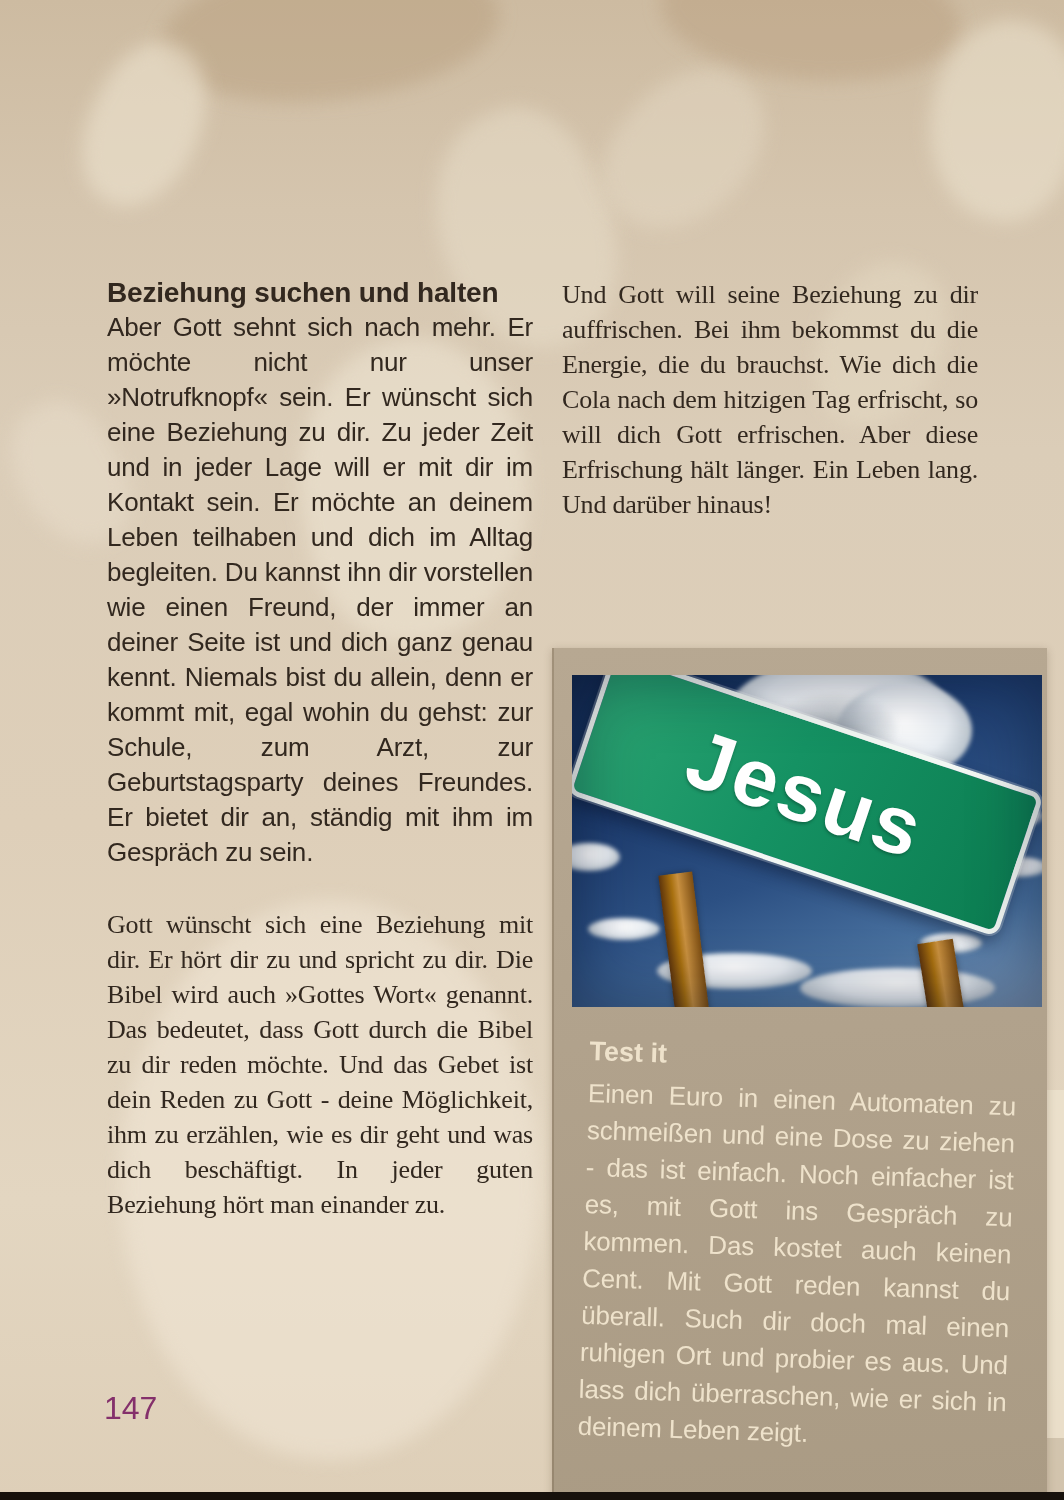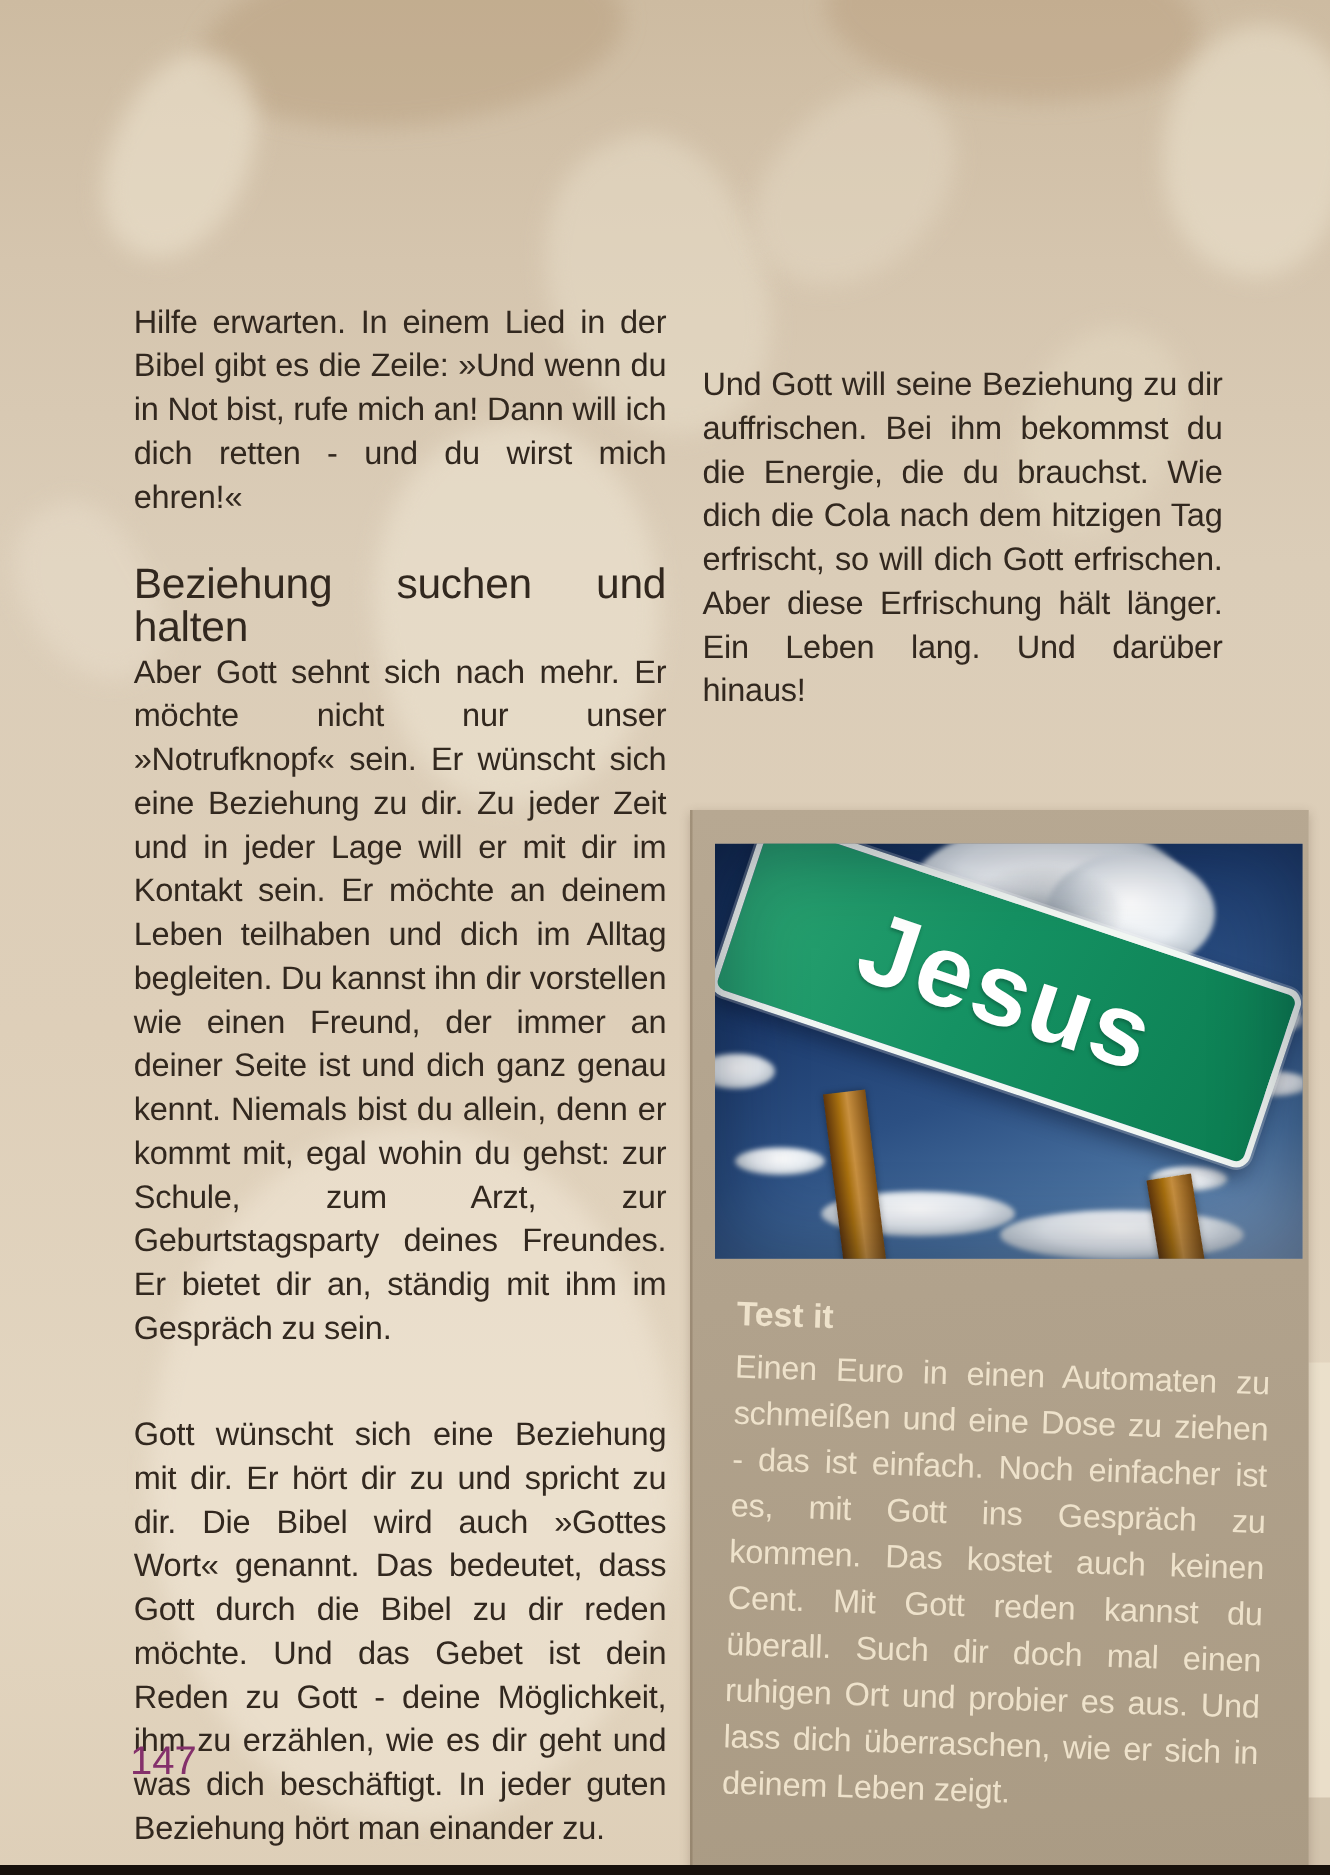--- a/index.html
+++ b/index.html
@@ -22,24 +22,24 @@
   .b10{left:820px;top:260px;width:120px;height:170px;background:rgba(233,222,201,.4);border-radius:55% 45% 60% 50%;transform:rotate(18deg);}
 
   .right-light-strip{position:absolute;left:1044px;top:1090px;width:20px;bottom:8px;background:rgba(243,233,214,.55);}
   .bottom-right-shade{position:absolute;left:828px;top:1438px;right:0;bottom:8px;background:rgba(128,106,78,.22);}
   .bottom-strip{position:absolute;left:0;bottom:0;width:100%;height:8px;background:#17110c;}
 
   
   .col{position:absolute;text-align:justify;color:var(--body-text,#32281f);
        font-size:26px;line-height:35px;letter-spacing:-0.2px;}
   .col p{margin:0;}
-  .col .space-before{margin-top:50px;}
+  .col .space-before{margin-top:37px;font-family:Liberation Serif, serif;}
   .col-left{left:107px;top:240px;width:426px;}
   .col-right{left:562px;top:240px;width:416px;}
-  .section-heading{font-size:34px;line-height:35px;font-weight:normal;margin:35px 0 0 0;color:var(--body-text,#32281f);}
+  .section-heading{font-size:28px;line-height:35px;font-weight:bold;margin:35px 0 0 0;color:var(--body-text,#32281f);}
 
   
   .panel{position:absolute;left:552px;top:648px;width:493px;height:852px;
          background:linear-gradient(176deg,#b7a892 0%,#b1a28c 45%,#aa9b84 100%);
          border-left:2px solid rgba(96,74,52,.25);
          box-shadow:0 2px 8px rgba(80,60,40,.25);}
 
   .photo{position:absolute;left:18px;top:27px;width:470px;height:332px;overflow:hidden;
          background:linear-gradient(160deg,#132c54 0%,#1d3c6e 30%,#2c5083 55%,#49719f 78%,#7e9aba 100%);}
   .cloud{position:absolute;border-radius:50%;filter:blur(2px);
@@ -90,21 +90,20 @@
   <div class="blob b3"></div>
   <div class="blob b4"></div>
   <div class="blob b5"></div>
   <div class="blob b8"></div>
   <div class="blob b9"></div>
   <div class="blob b10"></div>
   <div class="right-light-strip"></div>
   <div class="bottom-right-shade"></div>
 
   <div class="col col-left">
-    <p>Hilfe erwarten. In einem Lied in der Bibel gibt es die Zeile: »Und wenn du in Not bist, rufe mich an! Dann will ich dich retten - und du wirst mich ehren!«</p>
     <h2 class="section-heading">Beziehung suchen und halten</h2>
     <p>Aber Gott sehnt sich nach mehr. Er möchte nicht nur unser »Notrufknopf« sein. Er wünscht sich eine Beziehung zu dir. Zu jeder Zeit und in jeder Lage will er mit dir im Kontakt sein. Er möchte an deinem Leben teilhaben und dich im Alltag begleiten. Du kannst ihn dir vorstellen wie einen Freund, der immer an deiner Seite ist und dich ganz genau kennt. Niemals bist du allein, denn er kommt mit, egal wohin du gehst: zur Schule, zum Arzt, zur Geburtstagsparty deines Freundes. Er bietet dir an, ständig mit ihm im Gespräch zu sein.</p>
     <p class="space-before">Gott wünscht sich eine Beziehung mit dir. Er hört dir zu und spricht zu dir. Die Bibel wird auch »Gottes Wort« genannt. Das bedeutet, dass Gott durch die Bibel zu dir reden möchte. Und das Gebet ist dein Reden zu Gott - deine Möglichkeit, ihm zu erzählen, wie es dir geht und was dich beschäftigt. In jeder guten Beziehung hört man einander zu.</p>
   </div>
 
   <div class="col col-right">
     <p class="space-before">Und Gott will seine Beziehung zu dir auffrischen. Bei ihm bekommst du die Energie, die du brauchst. Wie dich die Cola nach dem hitzigen Tag erfrischt, so will dich Gott erfrischen. Aber diese Erfrischung hält länger. Ein Leben lang. Und darüber hinaus!</p>
   </div>
 
   <div class="panel">

